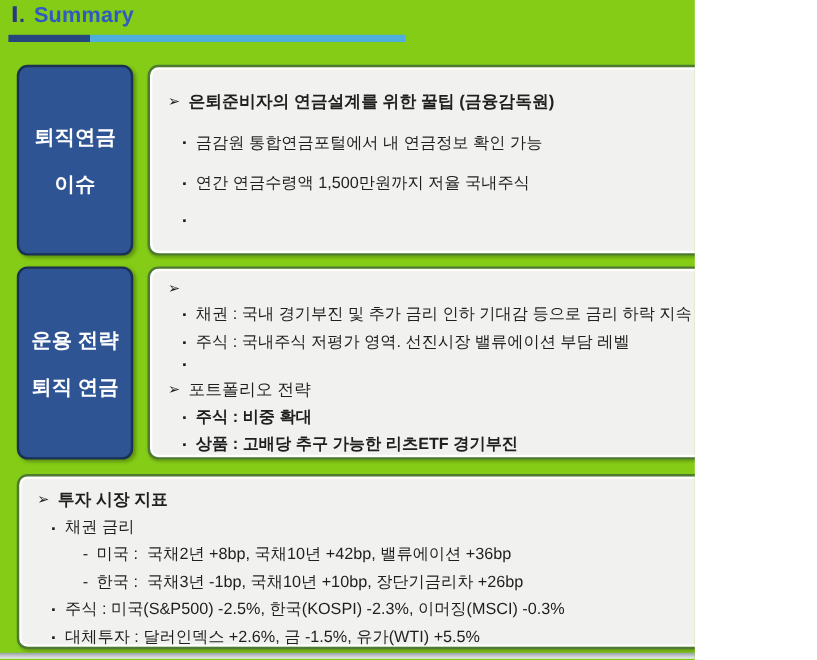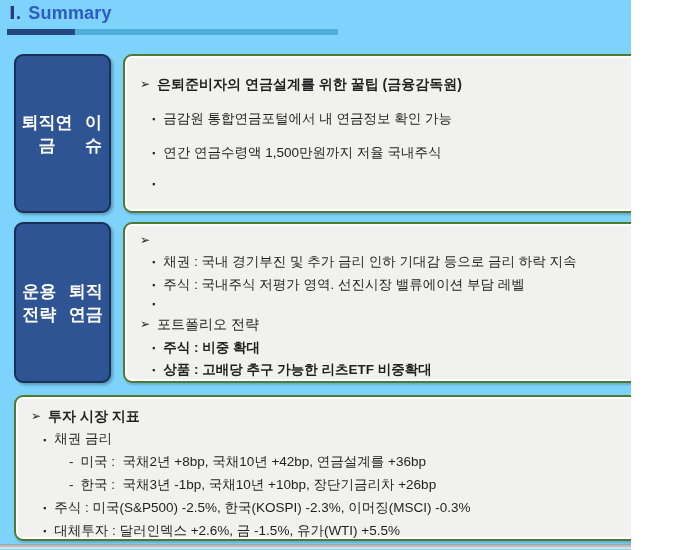--- a/index.html
+++ b/index.html
@@ -15,22 +15,22 @@
     --body-text:#1f1f1f;
   }
   *{box-sizing:border-box;margin:0;padding:0;}
   html,body{background:#ffffff;}
   body{
     font-family:"Liberation Sans","DejaVu Sans",sans-serif;
     color:var(--body-text);
   }
   .page{
     position:relative;
-    width:631px;height:550px;
-    background:#7dd3fc;
+    width:579px;height:550px;
+    background:#84cc16;
     overflow:hidden;
   }
   
   .page-title{
     position:absolute;left:9px;top:2px;
     font-size:18px;font-weight:bold;
     letter-spacing:0.2px;
   }
   .page-title .numeral{color:var(--title-numeral);margin-right:2px;}
   .page-title .word{color:var(--title-text);}
@@ -48,21 +48,21 @@
   .row-0{top:54px;height:159px;}
   .row-1{top:222px;height:161px;}
   .row-2{top:395px;height:146px;}
   .label-box{
     flex:0 0 97px;
     background:var(--label-fill);
     border:2px solid var(--label-border);
     border-radius:9px;
     color:var(--label-text);
     font-weight:bold;font-size:17px;
-    display:flex;
+    display:flex;flex-direction:column;
     align-items:center;justify-content:center;
     text-align:center;
     box-shadow:2px 2px 3px rgba(0,0,0,.28);
   }
   .row-0 .label-line,.row-1 .label-line{margin:8px 0;}
   .row-2 .label-line{margin:1px 0;}
   .content-box{
     flex:1;
     background:var(--content-fill);
     border:2px solid var(--content-border);
@@ -125,28 +125,28 @@
           <div class="label-line">운용 전략</div>
           <div class="label-line">퇴직 연금</div>
         </div>
     <div class="content-box">
           <div class="item item-arrow"><span class="marker">➢</span></div>
           <div class="item item-bullet"><span class="marker">▪</span><span>채권 : 국내 경기부진 및 추가 금리 인하 기대감 등으로 금리 하락 지속</span></div>
           <div class="item item-bullet"><span class="marker">▪</span><span>주식 : 국내주식 저평가 영역. 선진시장 밸류에이션 부담 레벨</span></div>
           <div class="item item-bullet"><span class="marker">▪</span></div>
           <div class="item item-arrow"><span class="marker">➢</span><span>포트폴리오 전략</span></div>
           <div class="item item-bullet bold"><span class="marker">▪</span><span>주식 : 비중 확대</span></div>
-          <div class="item item-bullet bold"><span class="marker">▪</span><span>상품 : 고배당 추구 가능한 리츠ETF 비중확대</span></div>
+          <div class="item item-bullet bold"><span class="marker">▪</span><span>상품 : 고배당 추구 가능한 리츠ETF 경기부진</span></div>
         </div>
   </section>
       <section class="row row-2">
     <div class="content-box">
           <div class="item item-arrow bold"><span class="marker">➢</span><span>투자 시장 지표</span></div>
           <div class="item item-bullet"><span class="marker">▪</span><span>채권 금리</span></div>
-          <div class="item item-dash"><span class="marker">-</span><span>미국 :  국채2년 +8bp, 국채10년 +42bp, 연금설계를 +36bp</span></div>
+          <div class="item item-dash"><span class="marker">-</span><span>미국 :  국채2년 +8bp, 국채10년 +42bp, 밸류에이션 +36bp</span></div>
           <div class="item item-dash"><span class="marker">-</span><span>한국 :  국채3년 -1bp, 국채10년 +10bp, 장단기금리차 +26bp</span></div>
           <div class="item item-bullet"><span class="marker">▪</span><span>주식 : 미국(S&amp;P500) -2.5%, 한국(KOSPI) -2.3%, 이머징(MSCI) -0.3%</span></div>
           <div class="item item-bullet"><span class="marker">▪</span><span>대체투자 : 달러인덱스 +2.6%, 금 -1.5%, 유가(WTI) +5.5%</span></div>
         </div>
   </section>
     </div>
 
   <div class="footer-divider"></div>
 </div>
 

